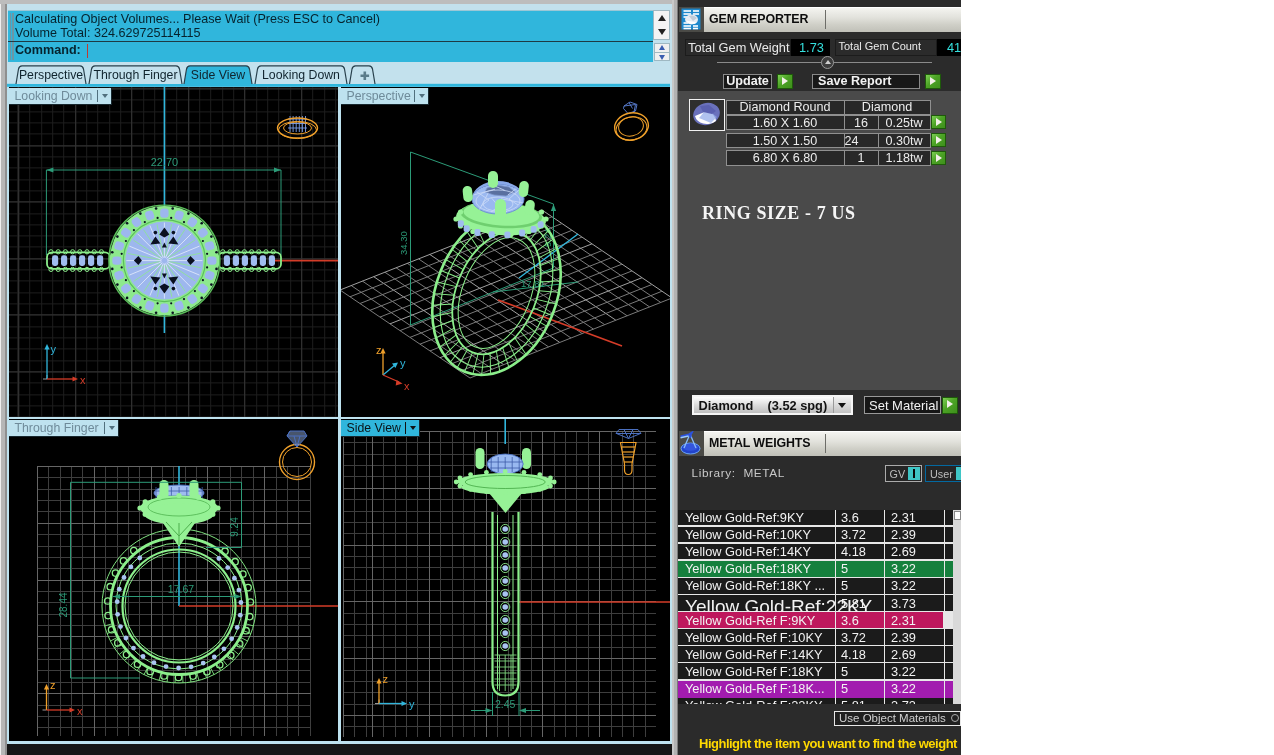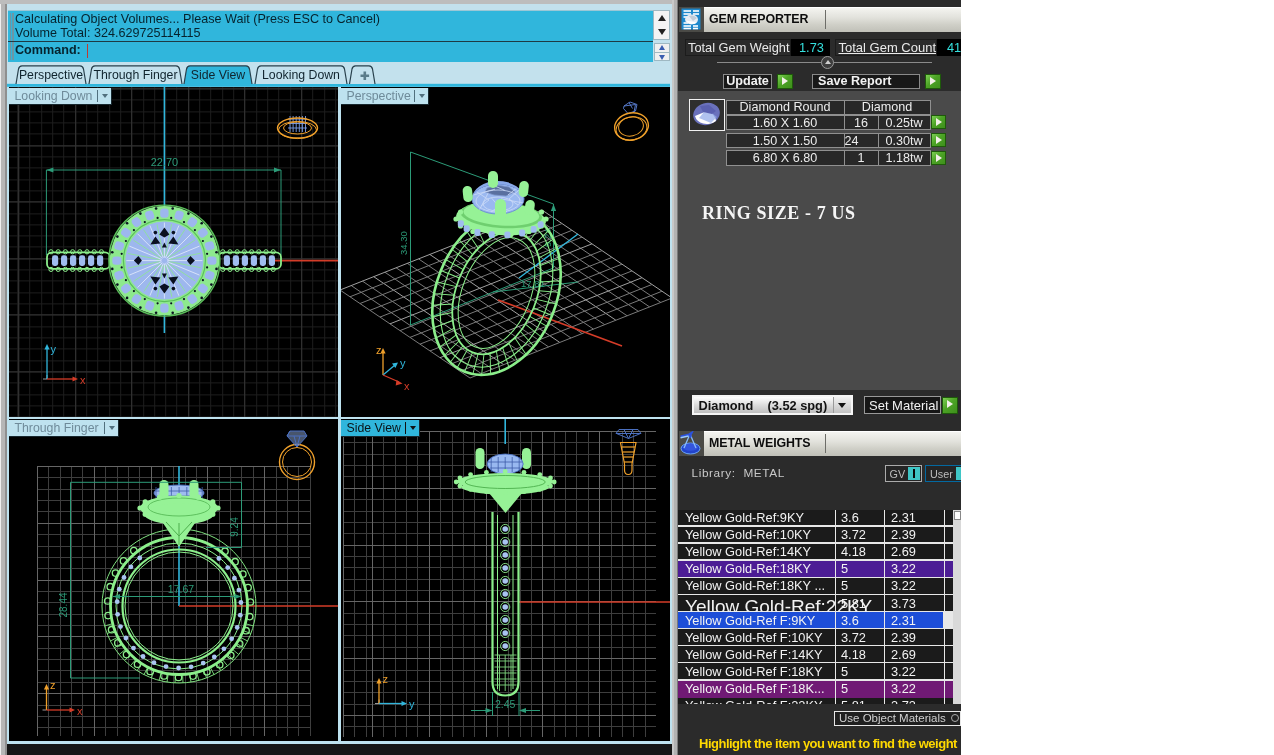--- a/index.html
+++ b/index.html
@@ -735,21 +735,21 @@
 <path d="M7,13.5 a6.5,5 0 0 0 11,2 z" fill="#FFFFFF"></path>
 <path d="M10,9 a6.5,5 0 0 1 8,2 l-4,3 z" fill="#C2CCD8"></path>
 </svg></div>
   <div class="abs" style="left:709px;top:12px;font-size:12.4px;font-weight:bold;color:#0d0d0d;letter-spacing:-0.1px;">GEM REPORTER</div>
   <div class="abs" style="left:825px;top:10px;width:1px;height:19px;background:#6d6d68;"></div>
   <div class="abs" style="left:684.5px;top:38.5px;width:106px;height:17.5px;border:1px solid #1c1c1c;box-sizing:border-box;"></div>
   <div class="abs" style="left:688px;top:40px;font-size:12.8px;color:#EAEAEA;">Total Gem Weight</div>
   <div class="abs" style="left:790.5px;top:38.5px;width:39px;height:17.5px;background:#000;"></div>
   <div class="abs" style="left:799px;top:40px;font-size:12.8px;color:#35E0DE;">1.73</div>
   <div class="abs" style="left:835px;top:38.5px;width:102px;height:17.5px;border:1px solid #1c1c1c;box-sizing:border-box;"></div>
-  <div class="abs" style="left:838.5px;top:40px;font-size:13px;color:#EAEAEA;text-decoration:underline;">Total Gem Count</div>
+  <div class="abs" style="left:838.5px;top:40px;font-size:11px;color:#EAEAEA;">Total Gem Count</div>
   <div class="abs" style="left:936.5px;top:38.5px;width:24.5px;height:17.5px;background:#000;"></div>
   <div class="abs" style="left:947px;top:40px;font-size:12.8px;color:#35E0DE;">41</div>
   <div class="abs" style="left:716.5px;top:62px;width:215px;height:1px;background:#8a8a8a;"></div>
   <div class="abs" style="left:821px;top:55.5px;width:13px;height:13px;border-radius:50%;background:#3d3d3d;border:1px solid #9a9a9a;box-sizing:border-box;">
     <div class="abs" style="left:2.6px;top:3px;width:0;height:0;border-bottom:4.5px solid #cfcfcf;border-left:3.5px solid transparent;border-right:3.5px solid transparent;"></div>
   </div>
   <div class="abs" style="left:723px;top:73.5px;width:49px;height:15.5px;background:#181818;border:1px solid #8a8a8a;box-sizing:border-box;text-align:center;font-size:12.6px;font-weight:bold;color:#F2F2F2;line-height:13px;">Update</div>
   <div style="position:absolute;left:776.5px;top:74px;width:16px;height:15px;background:linear-gradient(135deg,#7ED155 0%,#4CA325 45%,#3E8F1C 100%);border:1px solid #1E5A0A;box-sizing:border-box;">
       <div style="position:absolute;left:4px;top:2.2px;width:0;height:0;border-left:6px solid #F2EFE8;border-top:4px solid transparent;border-bottom:4px solid transparent;"></div>
     </div>
@@ -837,21 +837,21 @@
         <span style="position:absolute;left:266px;top:0;bottom:0;width:1px;background:#E8E8E8;"></span>
       </div>
       <div style="position:absolute;left:0;top:34.2px;width:275px;height:15.8px;background:#1B1B1B;">
         <span style="position:absolute;left:7px;top:0.5px;font-size:12.8px;color:#F2F2F2;white-space:nowrap;">Yellow Gold-Ref:14KY</span>
         <span style="position:absolute;left:163px;top:0.5px;font-size:12.8px;color:#F2F2F2;">4.18</span>
         <span style="position:absolute;left:213px;top:0.5px;font-size:12.8px;color:#F2F2F2;">2.69</span>
         <span style="position:absolute;left:157px;top:0;bottom:0;width:1px;background:#E8E8E8;"></span>
         <span style="position:absolute;left:205.5px;top:0;bottom:0;width:1px;background:#E8E8E8;"></span>
         <span style="position:absolute;left:266px;top:0;bottom:0;width:1px;background:#E8E8E8;"></span>
       </div>
-      <div style="position:absolute;left:0;top:51.3px;width:308px;height:15.8px;background:#4c1d95;">
+      <div style="position:absolute;left:0;top:51.3px;width:308px;height:15.8px;background:#15803d;">
         <span style="position:absolute;left:7px;top:0.5px;font-size:12.8px;color:#F2F2F2;white-space:nowrap;">Yellow Gold-Ref:18KY</span>
         <span style="position:absolute;left:163px;top:0.5px;font-size:12.8px;color:#F2F2F2;">5</span>
         <span style="position:absolute;left:213px;top:0.5px;font-size:12.8px;color:#F2F2F2;">3.22</span>
         <span style="position:absolute;left:157px;top:0;bottom:0;width:1px;background:#E8E8E8;"></span>
         <span style="position:absolute;left:205.5px;top:0;bottom:0;width:1px;background:#E8E8E8;"></span>
         <span style="position:absolute;left:266px;top:0;bottom:0;width:1px;background:#E8E8E8;"></span>
       </div>
       <div style="position:absolute;left:0;top:68.4px;width:275px;height:15.8px;background:#1B1B1B;">
         <span style="position:absolute;left:7px;top:0.5px;font-size:12.8px;color:#F2F2F2;white-space:nowrap;">Yellow Gold-Ref:18KY ...</span>
         <span style="position:absolute;left:163px;top:0.5px;font-size:12.8px;color:#F2F2F2;">5</span>
@@ -861,21 +861,21 @@
         <span style="position:absolute;left:266px;top:0;bottom:0;width:1px;background:#E8E8E8;"></span>
       </div>
       <div style="position:absolute;left:0;top:85.5px;width:275px;height:15.8px;background:#1B1B1B;">
         <span style="position:absolute;left:7px;top:0.5px;font-size:19px;color:#F2F2F2;white-space:nowrap;">Yellow Gold-Ref:22KY</span>
         <span style="position:absolute;left:163px;top:0.5px;font-size:12.8px;color:#F2F2F2;">5.81</span>
         <span style="position:absolute;left:213px;top:0.5px;font-size:12.8px;color:#F2F2F2;">3.73</span>
         <span style="position:absolute;left:157px;top:0;bottom:0;width:1px;background:#E8E8E8;"></span>
         <span style="position:absolute;left:205.5px;top:0;bottom:0;width:1px;background:#E8E8E8;"></span>
         <span style="position:absolute;left:266px;top:0;bottom:0;width:1px;background:#E8E8E8;"></span>
       </div>
-      <div style="position:absolute;left:0;top:102.6px;width:265px;height:15.8px;background:#1d4ed8;">
+      <div style="position:absolute;left:0;top:102.6px;width:265px;height:15.8px;background:#be185d;">
         <span style="position:absolute;left:7px;top:0.5px;font-size:12.8px;color:#F2F2F2;white-space:nowrap;">Yellow Gold-Ref F:9KY</span>
         <span style="position:absolute;left:163px;top:0.5px;font-size:12.8px;color:#F2F2F2;">3.6</span>
         <span style="position:absolute;left:213px;top:0.5px;font-size:12.8px;color:#F2F2F2;">2.31</span>
         <span style="position:absolute;left:157px;top:0;bottom:0;width:1px;background:#E8E8E8;"></span>
         <span style="position:absolute;left:205.5px;top:0;bottom:0;width:1px;background:#E8E8E8;"></span>
         <span style="position:absolute;left:266px;top:0;bottom:0;width:1px;background:#E8E8E8;"></span>
       </div>
       <div style="position:absolute;left:0;top:119.7px;width:275px;height:15.8px;background:#1B1B1B;">
         <span style="position:absolute;left:7px;top:0.5px;font-size:12.8px;color:#F2F2F2;white-space:nowrap;">Yellow Gold-Ref F:10KY</span>
         <span style="position:absolute;left:163px;top:0.5px;font-size:12.8px;color:#F2F2F2;">3.72</span>
@@ -893,21 +893,21 @@
         <span style="position:absolute;left:266px;top:0;bottom:0;width:1px;background:#E8E8E8;"></span>
       </div>
       <div style="position:absolute;left:0;top:153.9px;width:275px;height:15.8px;background:#1B1B1B;">
         <span style="position:absolute;left:7px;top:0.5px;font-size:12.8px;color:#F2F2F2;white-space:nowrap;">Yellow Gold-Ref F:18KY</span>
         <span style="position:absolute;left:163px;top:0.5px;font-size:12.8px;color:#F2F2F2;">5</span>
         <span style="position:absolute;left:213px;top:0.5px;font-size:12.8px;color:#F2F2F2;">3.22</span>
         <span style="position:absolute;left:157px;top:0;bottom:0;width:1px;background:#E8E8E8;"></span>
         <span style="position:absolute;left:205.5px;top:0;bottom:0;width:1px;background:#E8E8E8;"></span>
         <span style="position:absolute;left:266px;top:0;bottom:0;width:1px;background:#E8E8E8;"></span>
       </div>
-      <div style="position:absolute;left:0;top:171.0px;width:275px;height:21px;background:#701a75;">
+      <div style="position:absolute;left:0;top:171.0px;width:275px;height:21px;background:#a21caf;">
         <span style="position:absolute;left:7px;top:0.5px;font-size:12.8px;color:#F2F2F2;white-space:nowrap;">Yellow Gold-Ref F:18K...</span>
         <span style="position:absolute;left:163px;top:0.5px;font-size:12.8px;color:#F2F2F2;">5</span>
         <span style="position:absolute;left:213px;top:0.5px;font-size:12.8px;color:#F2F2F2;">3.22</span>
         <span style="position:absolute;left:157px;top:0;bottom:0;width:1px;background:#E8E8E8;"></span>
         <span style="position:absolute;left:205.5px;top:0;bottom:0;width:1px;background:#E8E8E8;"></span>
         <span style="position:absolute;left:266px;top:0;bottom:0;width:1px;background:#E8E8E8;"></span>
       </div>
       <div style="position:absolute;left:0;top:188.1px;width:275px;height:15.8px;background:#1B1B1B;">
         <span style="position:absolute;left:7px;top:0.5px;font-size:12.8px;color:#F2F2F2;white-space:nowrap;">Yellow Gold-Ref F:22KY</span>
         <span style="position:absolute;left:163px;top:0.5px;font-size:12.8px;color:#F2F2F2;">5.81</span>

